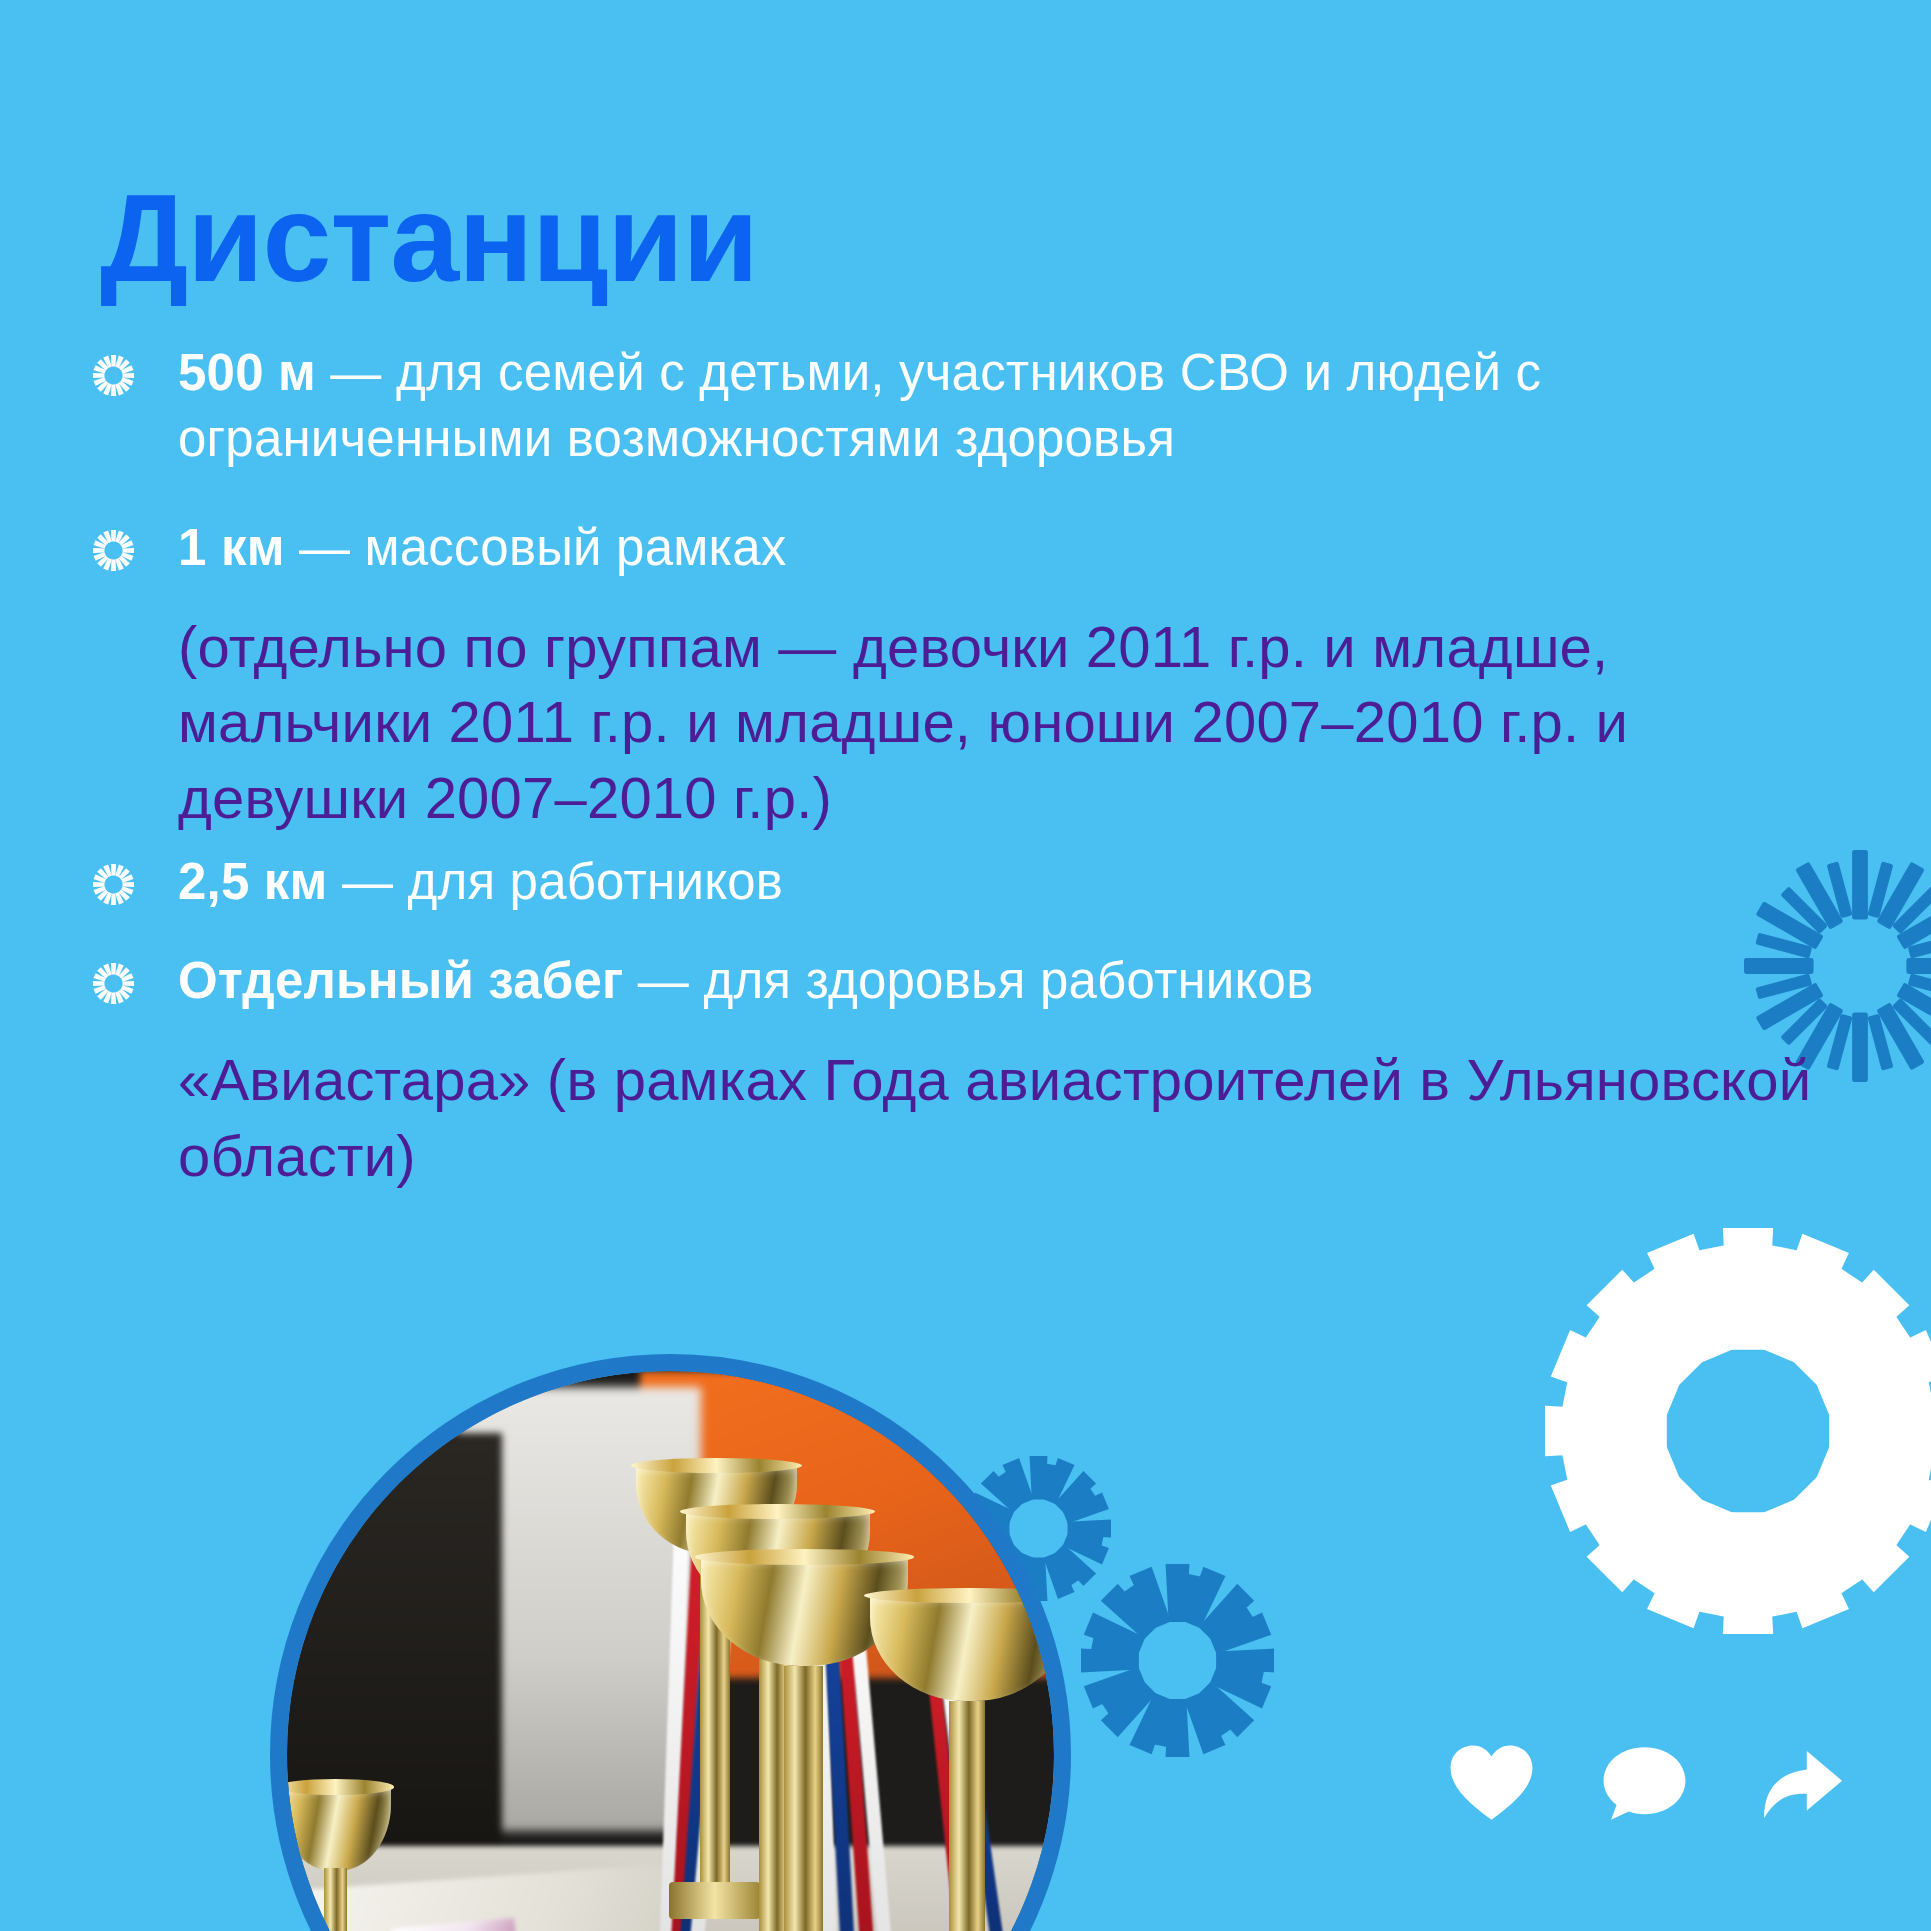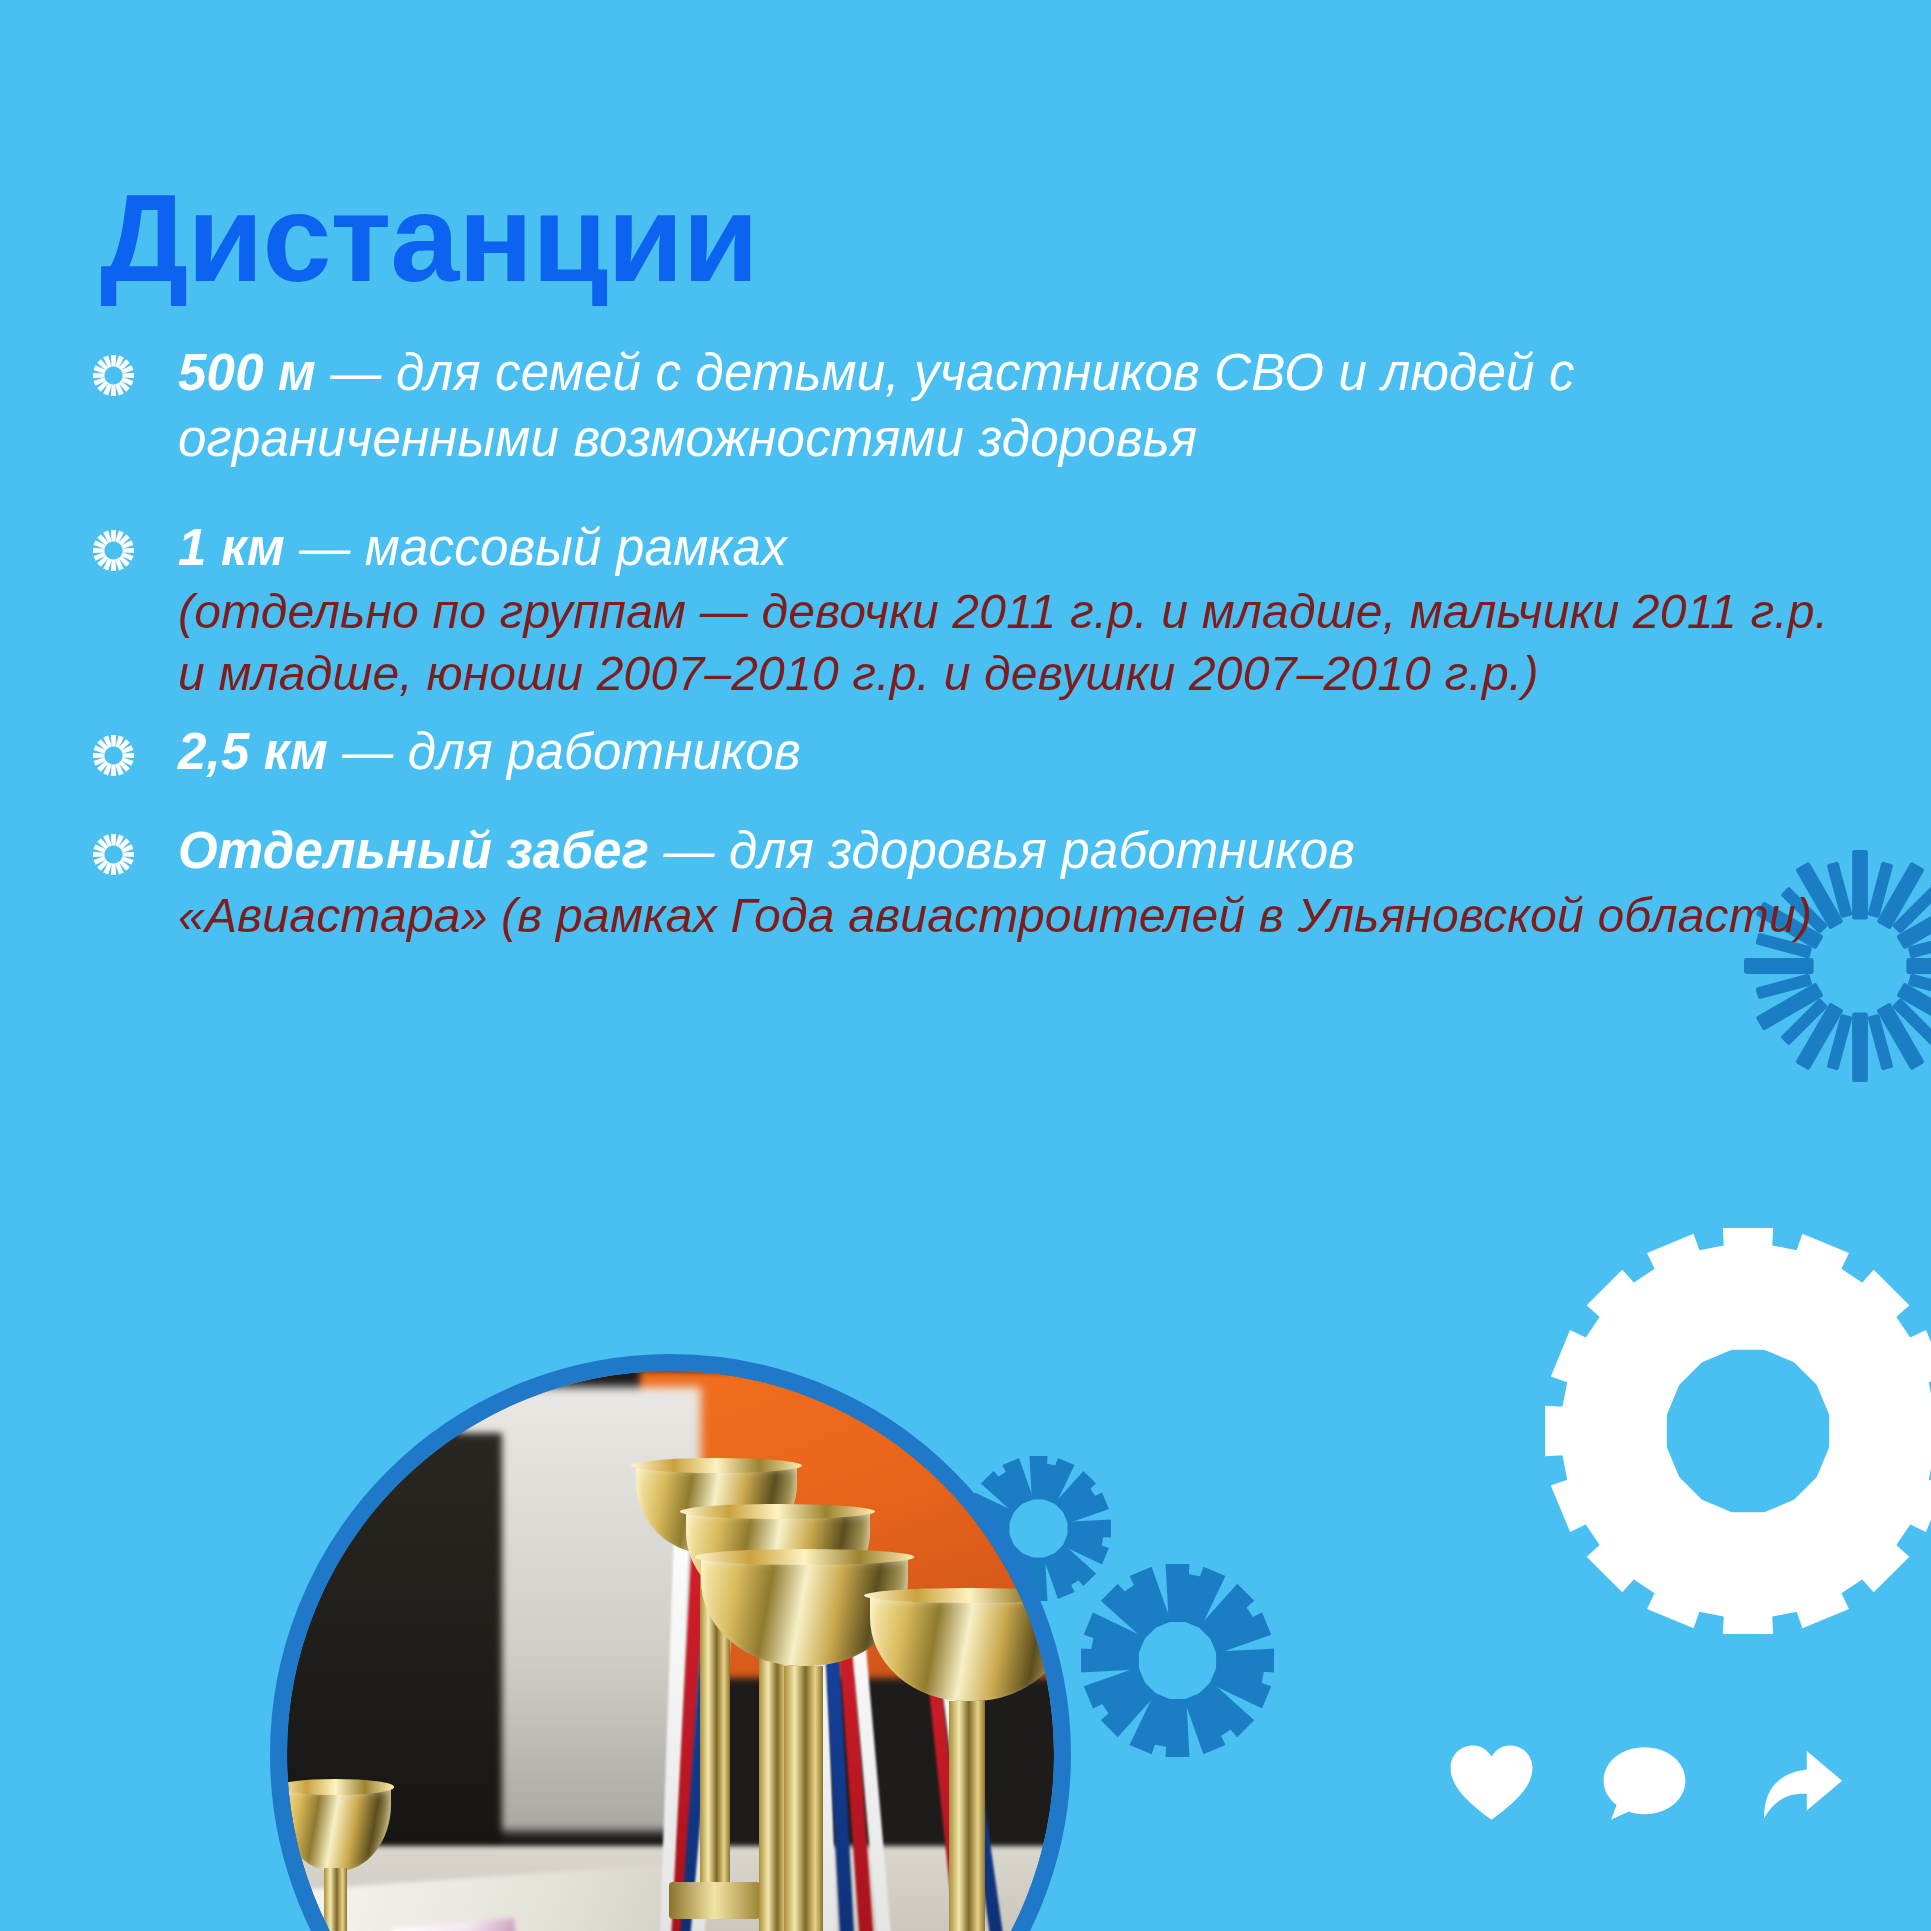--- a/index.html
+++ b/index.html
@@ -48,21 +48,20 @@
     letter-spacing: -1px;
     white-space: nowrap;
   }
 
   
   #bullet-list {
     position: absolute;
     left: 93px;
     top: 340px;
     width: 1738px;
-    font-style: italic;
   }
 
   .bullet-row {
     position: relative;
     display: block;
     padding-left: 85px;
     margin-bottom: 29px;
   }
 
   .bullet-icon {
@@ -78,24 +77,25 @@
     color: #ffffff;
     font-size: 51px;
     line-height: 1.30;
     letter-spacing: 0.2px;
   }
   .bullet-text .lead {
     font-weight: bold;
   }
   .bullet-sub {
     display: block;
-    color: #7f1d1d;
-    font-size: 48px;
+    color: #4c1d95;
+    font-size: 58px;
     line-height: 1.30;
     letter-spacing: 0.2px;
+    margin-top: 28px;
   }
 
   
   #bullet-row-0 { margin-bottom: 42px; }
   #bullet-row-1 { margin-bottom: 13.5px; }
   #bullet-row-2 { margin-bottom: 33px; }
   #bullet-row-3 { margin-bottom: 0; }
 
   
   #photo-wrap {

